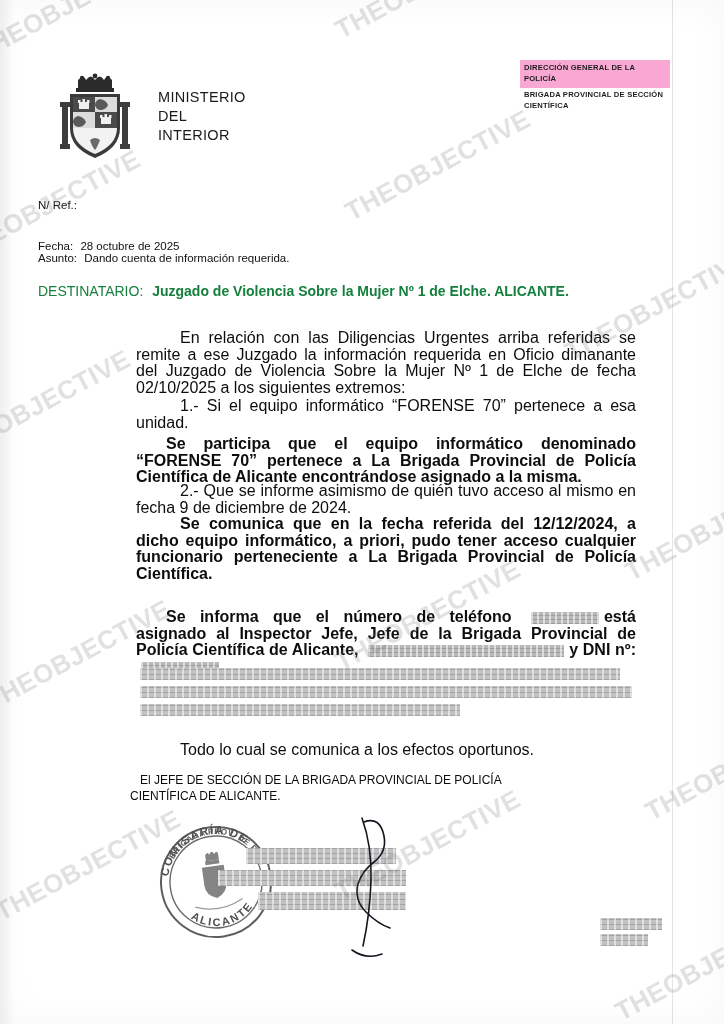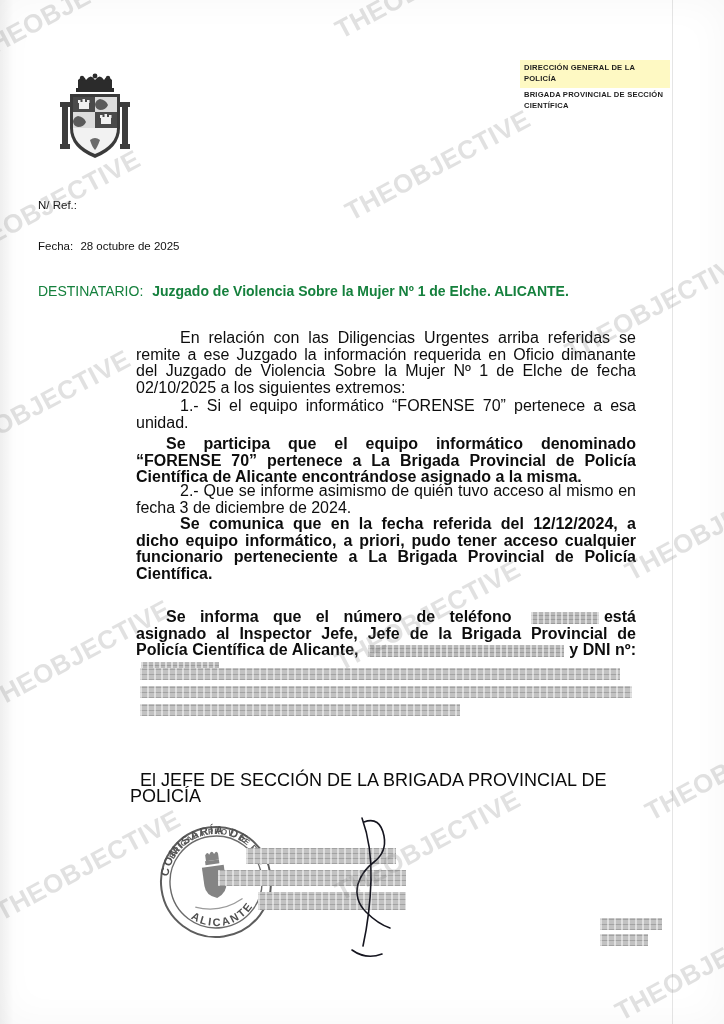--- a/index.html
+++ b/index.html
@@ -76,21 +76,21 @@
     left: 520px;
     top: 60px;
     width: 150px;
     font-size: 7.6px;
     line-height: 10.5px;
     font-weight: bold;
     color: #1d1d1d;
     letter-spacing: 0.2px;
   }
   .hdr-right .block {
-    background: #fef9c3;
+    background: #f9a8d4;
     padding: 3px 4px 4px 4px;
     margin-bottom: 2px;
   }
   .hdr-right .block.b2 { margin-bottom: 6px; }
   .hdr-right .plain { padding-left: 4px; }
 
   
   .field {
     position: absolute;
     font-size: 11.5px;
@@ -130,21 +130,21 @@
     color: #0d0d0d;
     text-align: justify;
   }
   .b { font-weight: bold; }
 
   .sig-title {
     position: absolute;
     left: 130px;
     top: 772px;
     width: 520px;
-    font-size: 18px;
+    font-size: 12px;
     line-height: 16px;
     color: #0c0c0c;
   }
 
   
   .stamp {
     position: absolute;
     left: 152px;
     top: 818px;
     width: 128px;
@@ -223,67 +223,78 @@
         <rect x="10" y="34" width="6" height="38" fill="#3d3d3d"></rect>
         <rect x="70" y="34" width="6" height="38" fill="#3d3d3d"></rect>
         <rect x="8" y="30" width="10" height="5" fill="#3d3d3d"></rect>
         <rect x="68" y="30" width="10" height="5" fill="#3d3d3d"></rect>
         <rect x="8" y="72" width="10" height="5" fill="#3d3d3d"></rect>
         <rect x="68" y="72" width="10" height="5" fill="#3d3d3d"></rect>
       </g>
     </svg>
   </div>
 
+  <div class="ministry">
+    <div>MINISTERIO</div>
+    <div>DEL</div>
+    <div>INTERIOR</div>
+  </div>
 
   <div class="hdr-right">
     <div class="block">DIRECCIÓN GENERAL DE LA POLICÍA</div>
     <div class="plain">BRIGADA PROVINCIAL DE SECCIÓN CIENTÍFICA</div>
   </div>
 
 
   <div class="field" style="left:38px; top:199px;">
     <span>N/ Ref.:</span>
   </div>
 
   <div class="field" style="left:38px; top:240px;">
     <span>Fecha:</span>
     <span style="margin-left:4px;">28 octubre de 2025</span>
   </div>
 
+  <div class="field" style="left:38px; top:252px; top:252px;">
+    <span>Asunto:</span>
+    <span style="margin-left:4px;">Dando cuenta de información requerida.</span>
+  </div>
 
   <div class="dest">
     <span class="lbl">DESTINATARIO:</span>
     <span class="val" style="margin-left:5px;">Juzgado de Violencia Sobre la Mujer Nº 1 de Elche</span><span class="val">. ALICANTE.</span>
   </div>
 
   <div class="para" style="left:136px; top:330px; width:500px; text-indent:44px;">En relación con las Diligencias Urgentes  arriba referidas se remite a ese Juzgado la información requerida en Oficio dimanante del Juzgado de Violencia Sobre la Mujer Nº 1 de Elche de fecha 02/10/2025 a los siguientes extremos:</div>
 
   <div class="para" style="left:136px; top:398px; width:500px; text-indent:44px;">1.-  Si el equipo informático “FORENSE 70” pertenece a esa unidad.</div>
 
   <div class="para b" style="left:136px; top:436px; width:500px; text-indent:30px;">Se participa que el equipo informático denominado “FORENSE 70” pertenece a La Brigada Provincial de Policía Científica de Alicante encontrándose asignado a la misma.</div>
 
-  <div class="para" style="left:136px; top:483px; width:500px; text-indent:44px;">2.-  Que se informe asimismo de quién tuvo acceso al mismo en fecha 3 de diciembre de 2024.</div>
+  <div class="para" style="left:136px; top:483px; width:500px; text-indent:44px;">2.-  Que se informe asimismo de quién tuvo acceso al mismo en fecha 9 de diciembre de 2024.</div>
 
   <div class="para b" style="left:136px; top:516px; width:500px; text-indent:44px;">Se comunica que en la fecha referida del 12/12/2024, a dicho equipo informático, a priori, pudo tener acceso cualquier funcionario perteneciente a La Brigada Provincial de Policía Científica.</div>
 
 
   <div class="para b" style="left:136px; top:609px; width:500px;">
     <span style="display:inline-block; width:30px;"></span><span>Se informa que el número de teléfono</span>
     <span class="redact" style="width:68px; height:12px; margin:0 5px;"></span><span>está asignado al Inspector Jefe, Jefe de la Brigada Provincial de Policía Científica de Alicante,</span>
     <span class="redact" style="width:196px; height:12px; margin:0 5px;"></span><span>y DNI nº:</span>
     <span class="redact" style="width:78px; height:12px; margin:0 5px;"></span>
   </div>
 
   <div class="blur-block" style="left:140px; top:668px; width:480px; height:12px;"></div>
   <div class="blur-block" style="left:140px; top:686px; width:492px; height:12px;"></div>
   <div class="blur-block" style="left:140px; top:704px; width:320px; height:12px;"></div>
 
+  <div class="para" style="left:136px; top:742px; width:500px; text-indent:44px;">Todo lo cual se comunica  a los efectos oportunos.</div>
 
   <div class="sig-title">
     <div style="text-indent:10px;">El JEFE DE SECCIÓN DE LA BRIGADA PROVINCIAL DE POLICÍA</div>
+    <div>CIENTÍFICA DE ALICANTE.</div>
   </div>
 
   <div class="stamp">
     <svg viewBox="0 0 128 128" width="128" height="128" aria-hidden="true">
       <defs>
         <path id="arcTop" d="M 16,64 A 48,48 0 0 1 112,64"></path>
         <path id="arcBot" d="M 20,64 A 44,44 0 0 0 108,64"></path>
       </defs>
       <g transform="rotate(-8 64 64)">
         <circle cx="64" cy="64" r="55" fill="none" stroke="#5d5d5d" stroke-width="2"></circle>

